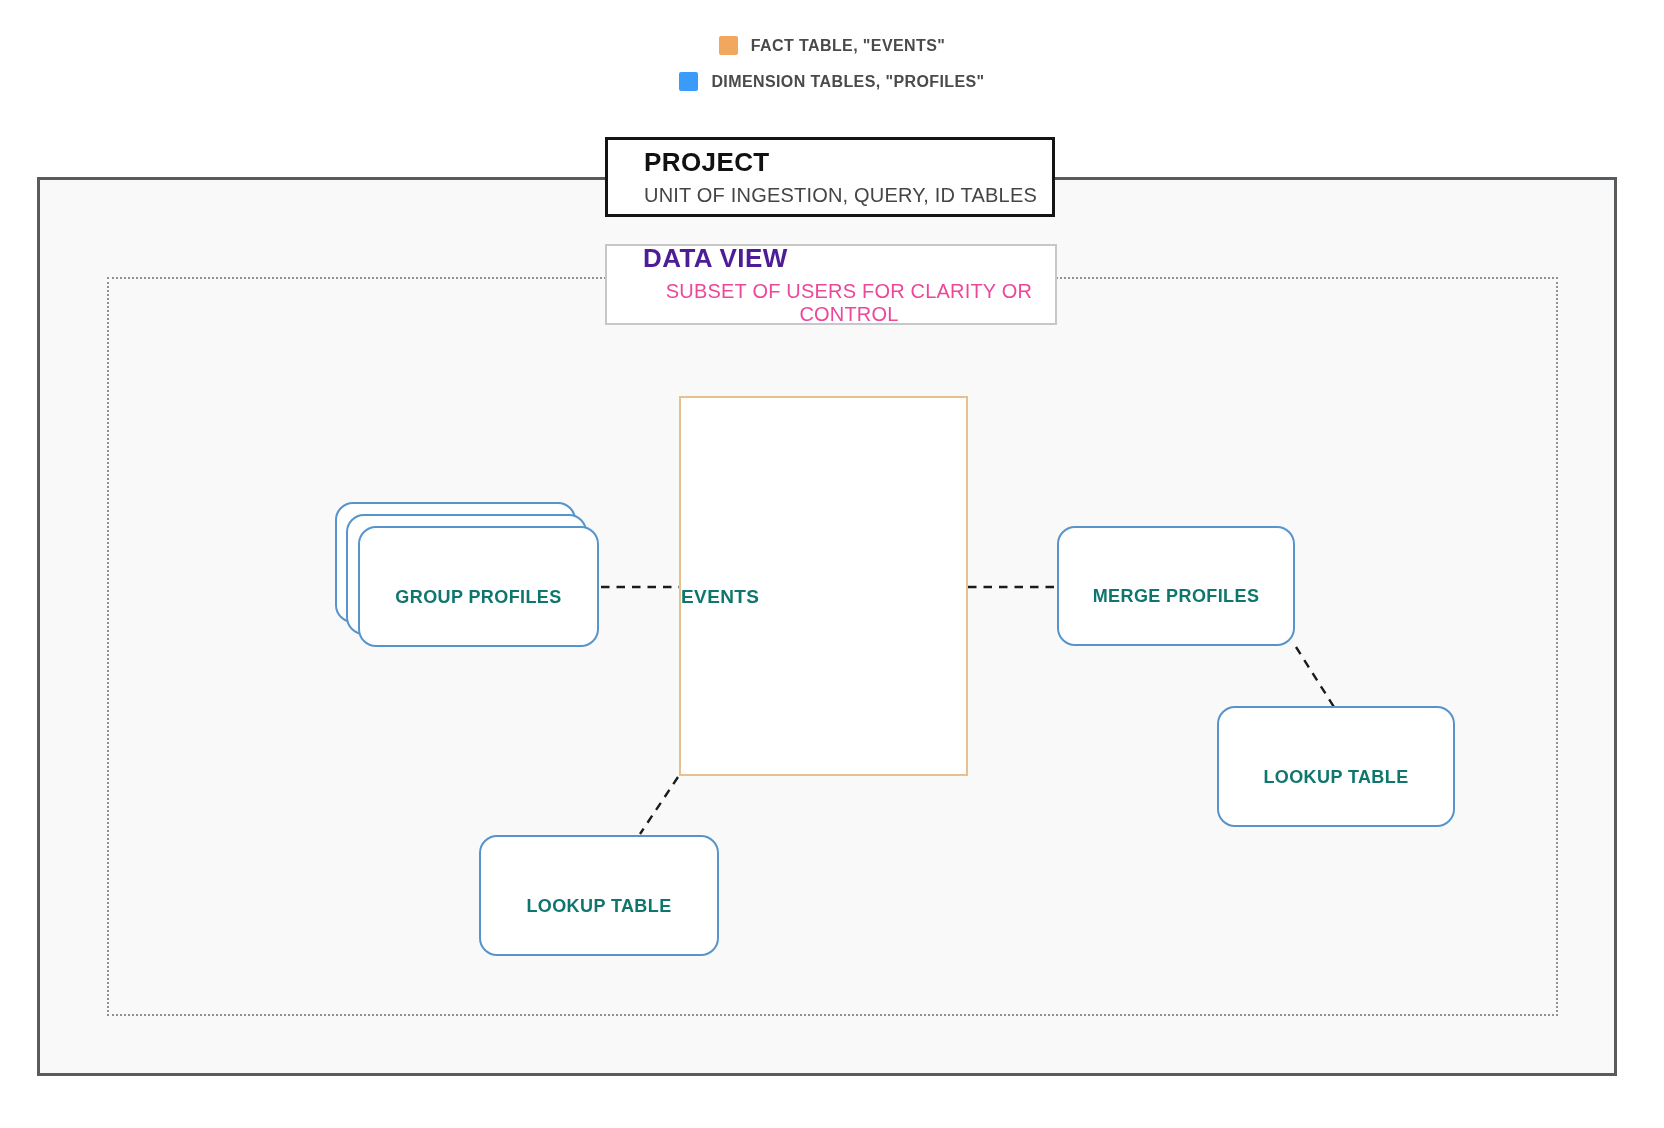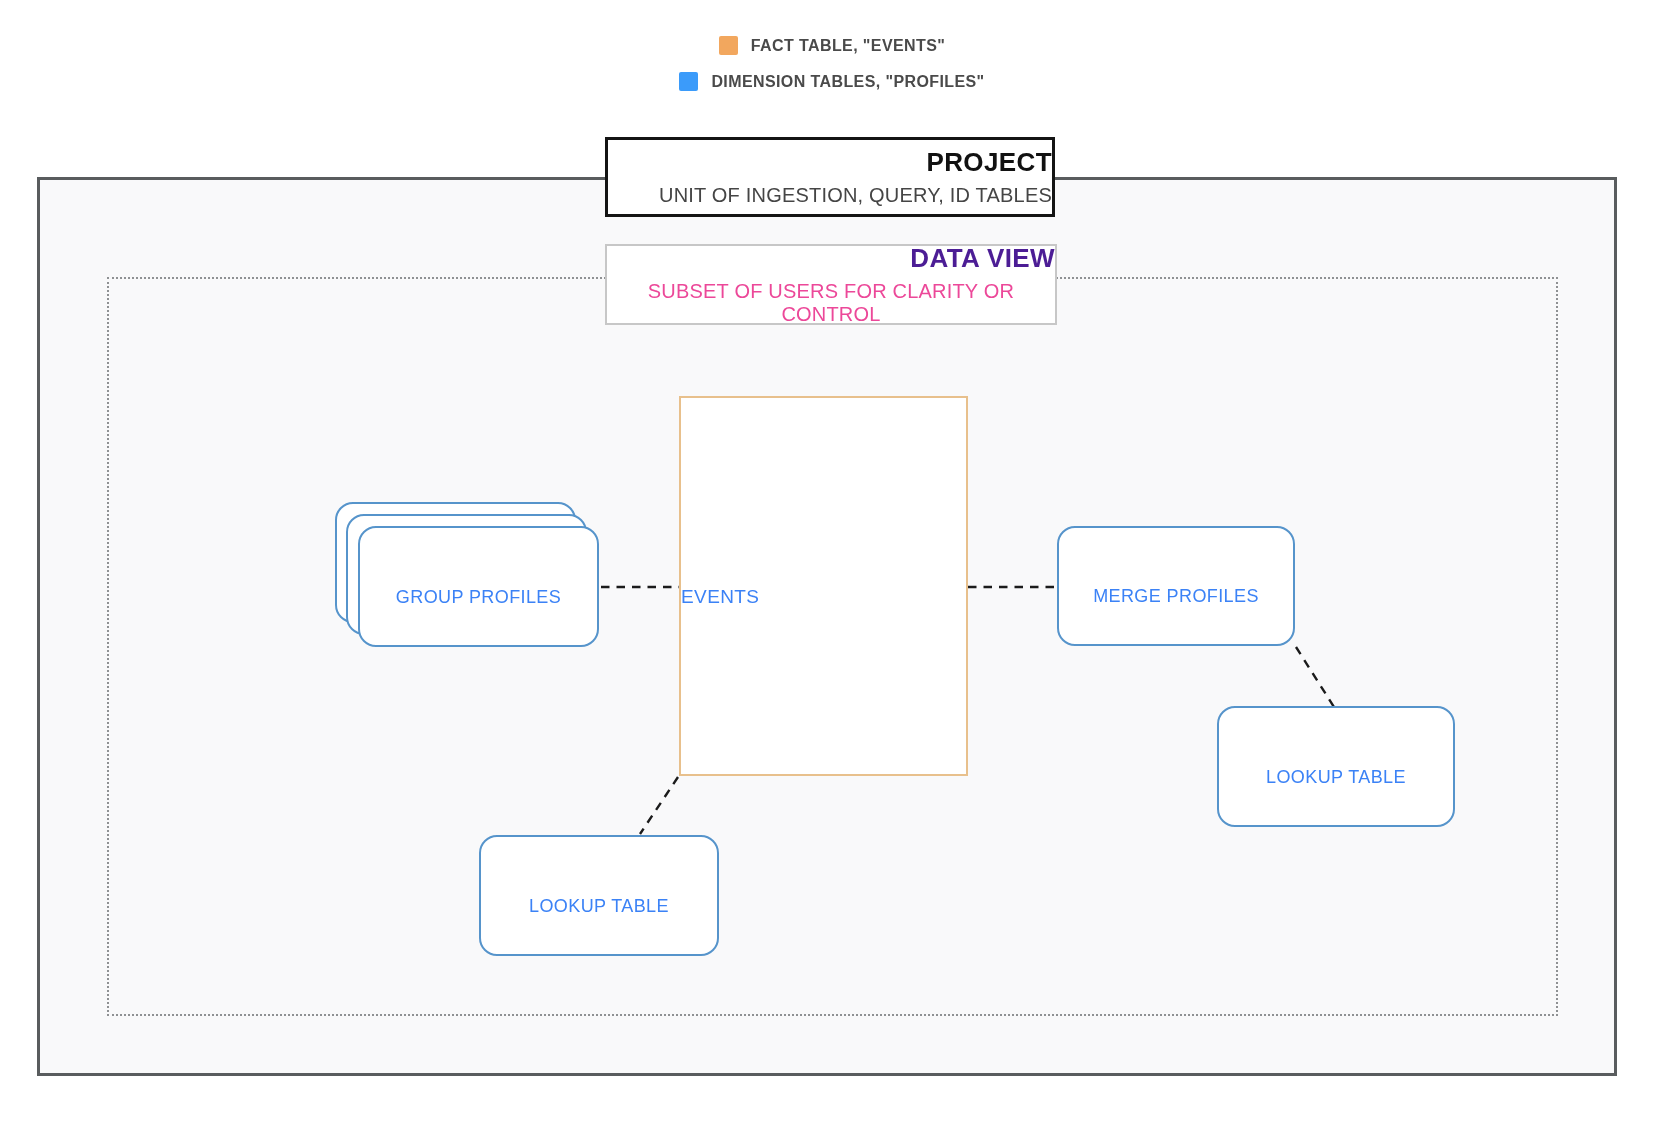--- a/index.html
+++ b/index.html
@@ -32,41 +32,41 @@
     border: 3px solid #595c5e; background: #f9f9fa; z-index: 0;
   }
   .dotted-rect {
     position: absolute; left: 107px; top: 277px; width: 1451px; height: 739px;
     border: 2px dotted #8f9193; z-index: 1;
   }
 
   
   .title-box {
     position: absolute; display: flex; flex-direction: column;
-    align-items: flex-end; justify-content: center; gap: 6px;
-    background: #ffffff; text-align: center;
+    align-items: flex-start; justify-content: center; gap: 6px;
+    background: #ffffff; text-align: center; padding-left: 36px;
   }
   .project-box {
     left: 605px; top: 137px; width: 450px; height: 80px;
     border: 3px solid #141414; z-index: 5;
   }
   .project-box .box-title { font-size: 26px; font-weight: bold; color: #111111; letter-spacing: 0.4px; }
   .project-box .box-sub   { font-size: 20px; color: #454545; letter-spacing: 0.2px; }
   .dataview-box {
     left: 605px; top: 244px; width: 452px; height: 81px;
     border: 2px solid #c7c7c7; z-index: 4;
   }
   .dataview-box .box-title { font-size: 26px; font-weight: bold; color: #4c1d95; letter-spacing: 0.4px; }
   .dataview-box .box-sub   { font-size: 20px; color: #ec4899; letter-spacing: 0.2px; }
 
   
   .connectors { position: absolute; left: 0; top: 0; width: 1664px; height: 1128px; z-index: 2; pointer-events: none; }
 
   
-  .node-label { font-size: 18px; font-weight: normal; color: #3b82f6; letter-spacing: 0.4px; white-space: nowrap; margin-top: 21px; }
+  .node-label { font-size: 18px; font-weight: bold; color: #0f766e; letter-spacing: 0.4px; white-space: nowrap; margin-top: 21px; }
 
   .events-box {
     position: absolute; left: 679px; top: 396px; width: 289px; height: 380px;
     border: 2px solid #e8c08c; background: #ffffff; z-index: 3;
     display: flex; align-items: center; justify-content: flex-start;
   }
   .events-box .node-label { font-size: 19px; }
 
   .card {
     border: 2.5px solid #5694cb; border-radius: 18px; background: #ffffff;

